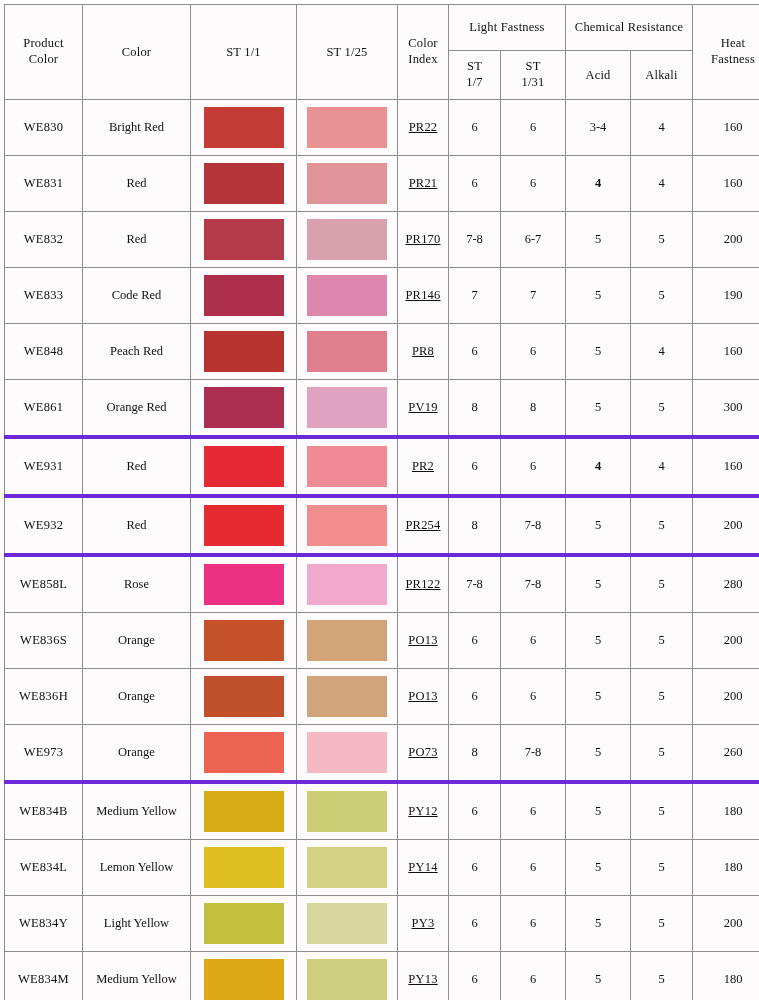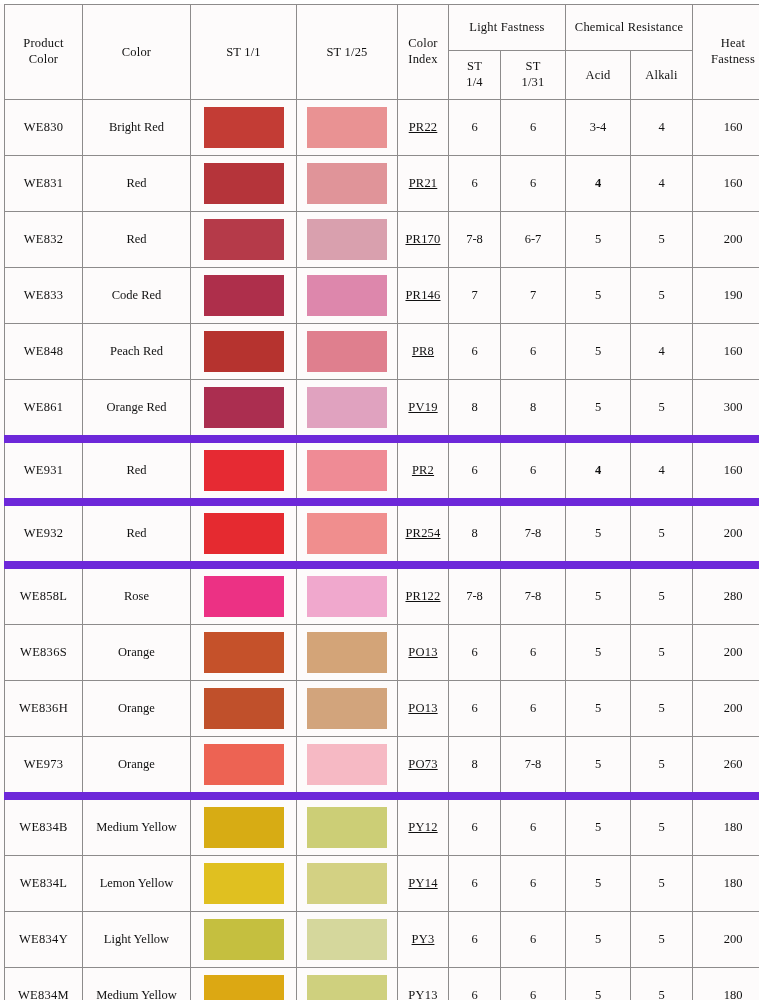--- a/index.html
+++ b/index.html
@@ -81,21 +81,21 @@
     padding: 0;
   }
   .swatch {
     width: 80px;
     height: 41px;
     margin: 0 auto;
     display: block;
   }
   
   tr.group-end > td {
-    border-bottom: 8px solid #6d28d9;
+    border-bottom: 4px solid #6d28d9;
   }
   
   col.c-code   { width: 78px; }
   col.c-name   { width: 108px; }
   col.c-st11   { width: 106px; }
   col.c-st125  { width: 101px; }
   col.c-index  { width: 51px; }
   col.c-lf11   { width: 52px; }
   col.c-lf125  { width: 65px; }
   col.c-acid   { width: 65px; }
@@ -146,21 +146,21 @@
           <div class="hdr-sub">
             <div>Heat</div>
             <div>Fastness</div>
           </div>
         </th>
       </tr>
       <tr class="headrow2">
         <th>
           <div class="hdr-sub">
             <div>ST</div>
-            <div>1/4</div>
+            <div>1/7</div>
           </div>
         </th>
         <th>
           <div class="hdr-sub">
             <div>ST</div>
             <div>1/31</div>
           </div>
         </th>
         <th>Acid</th>
         <th>Alkali</th>

